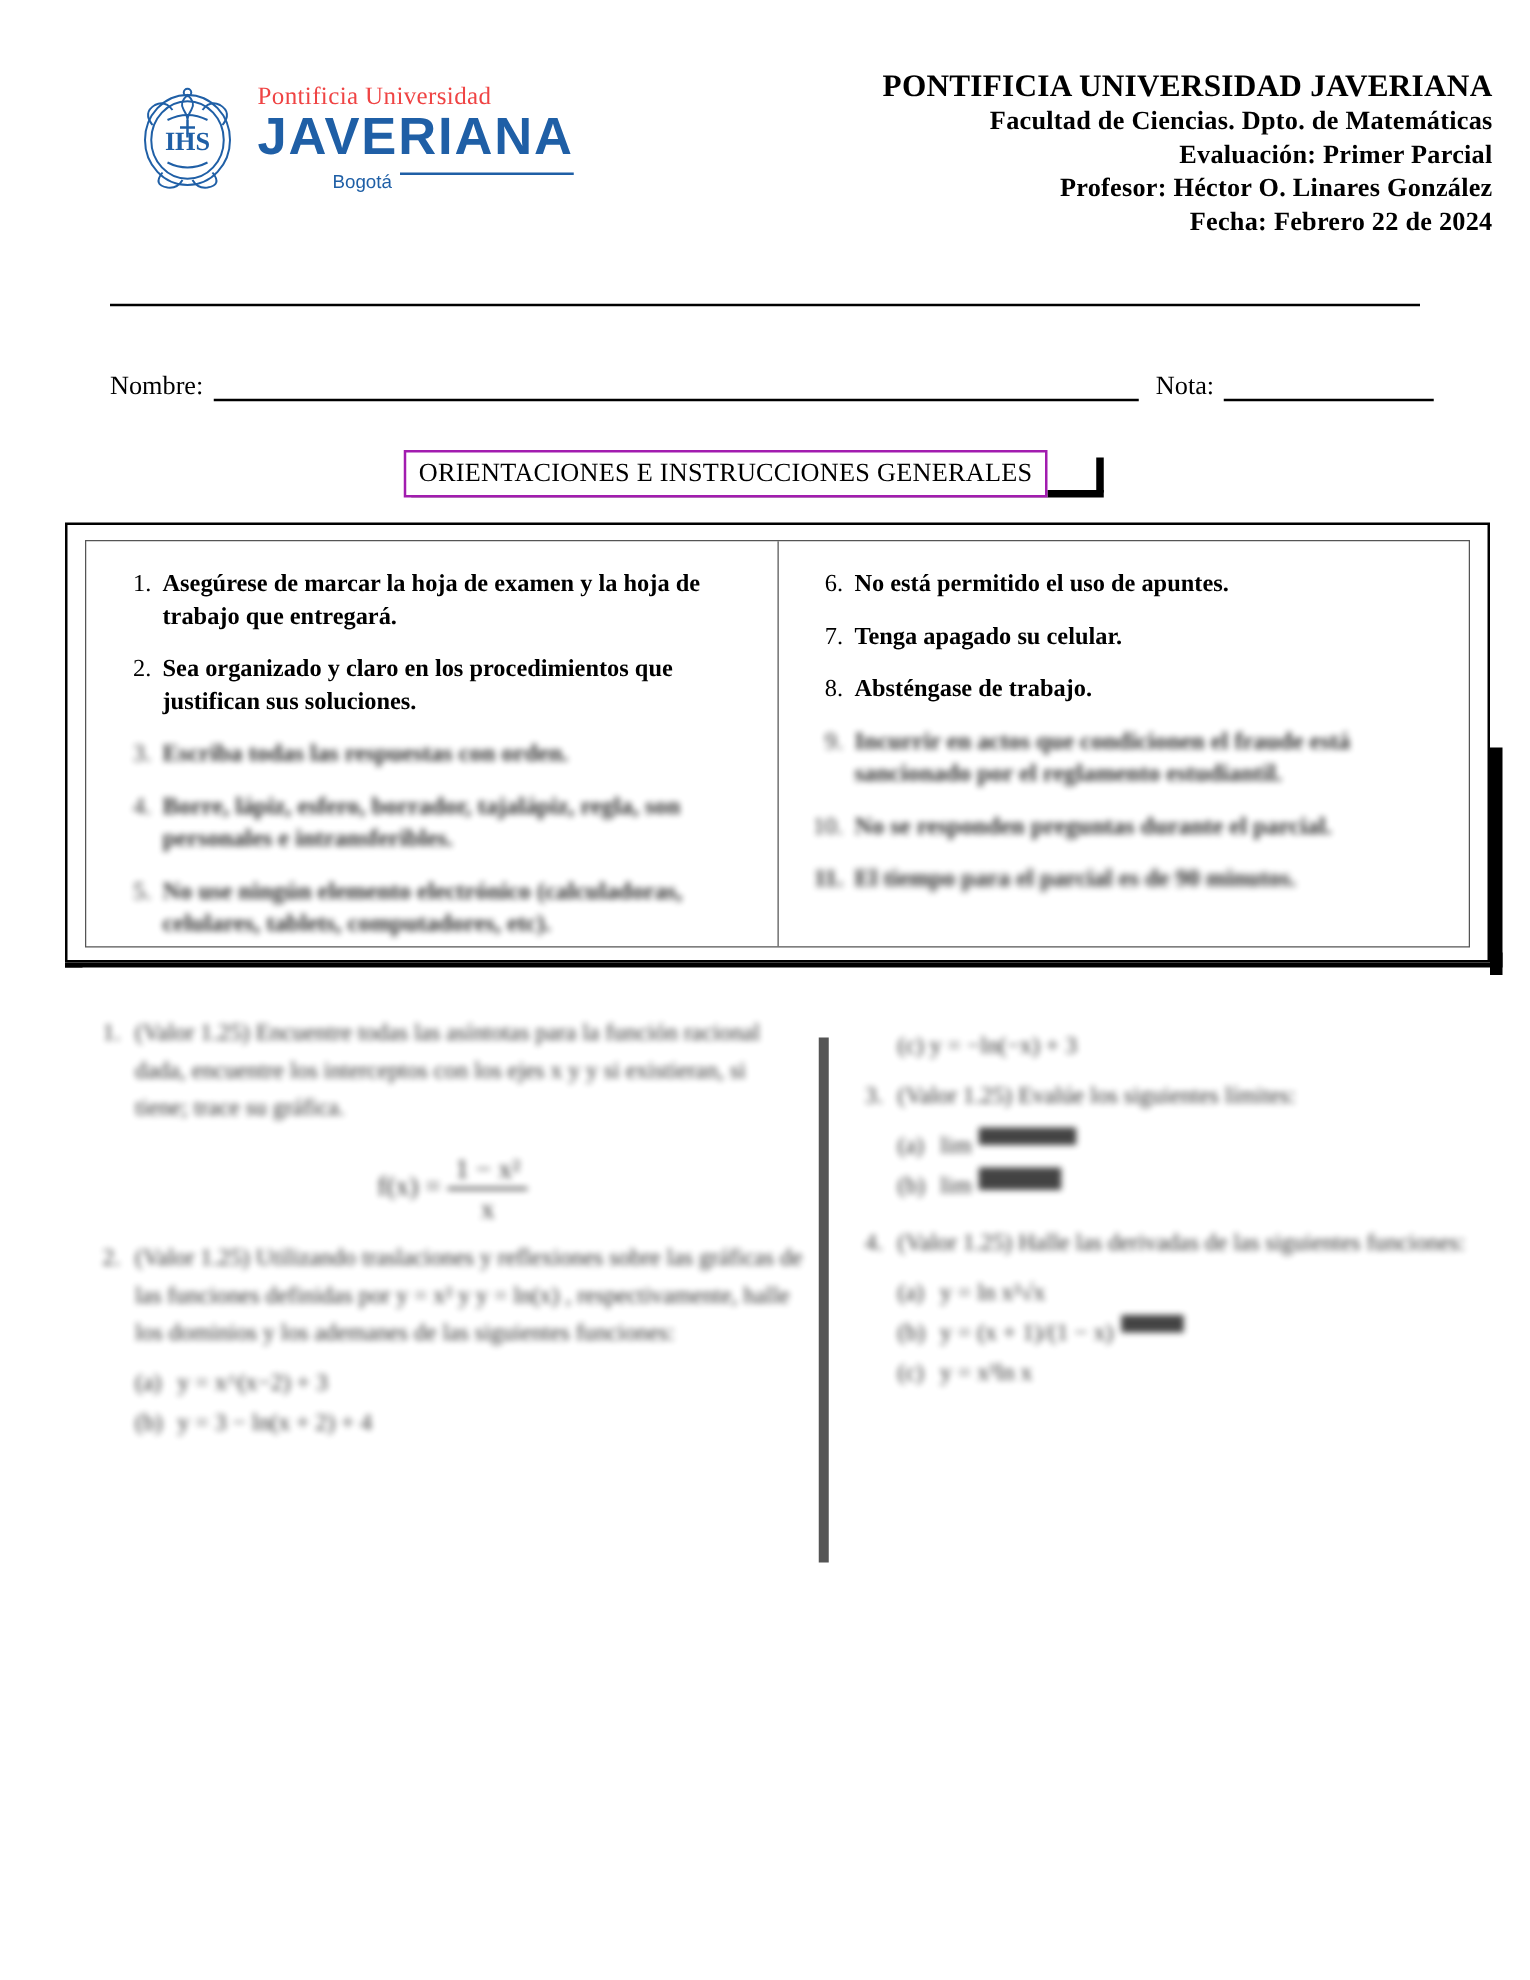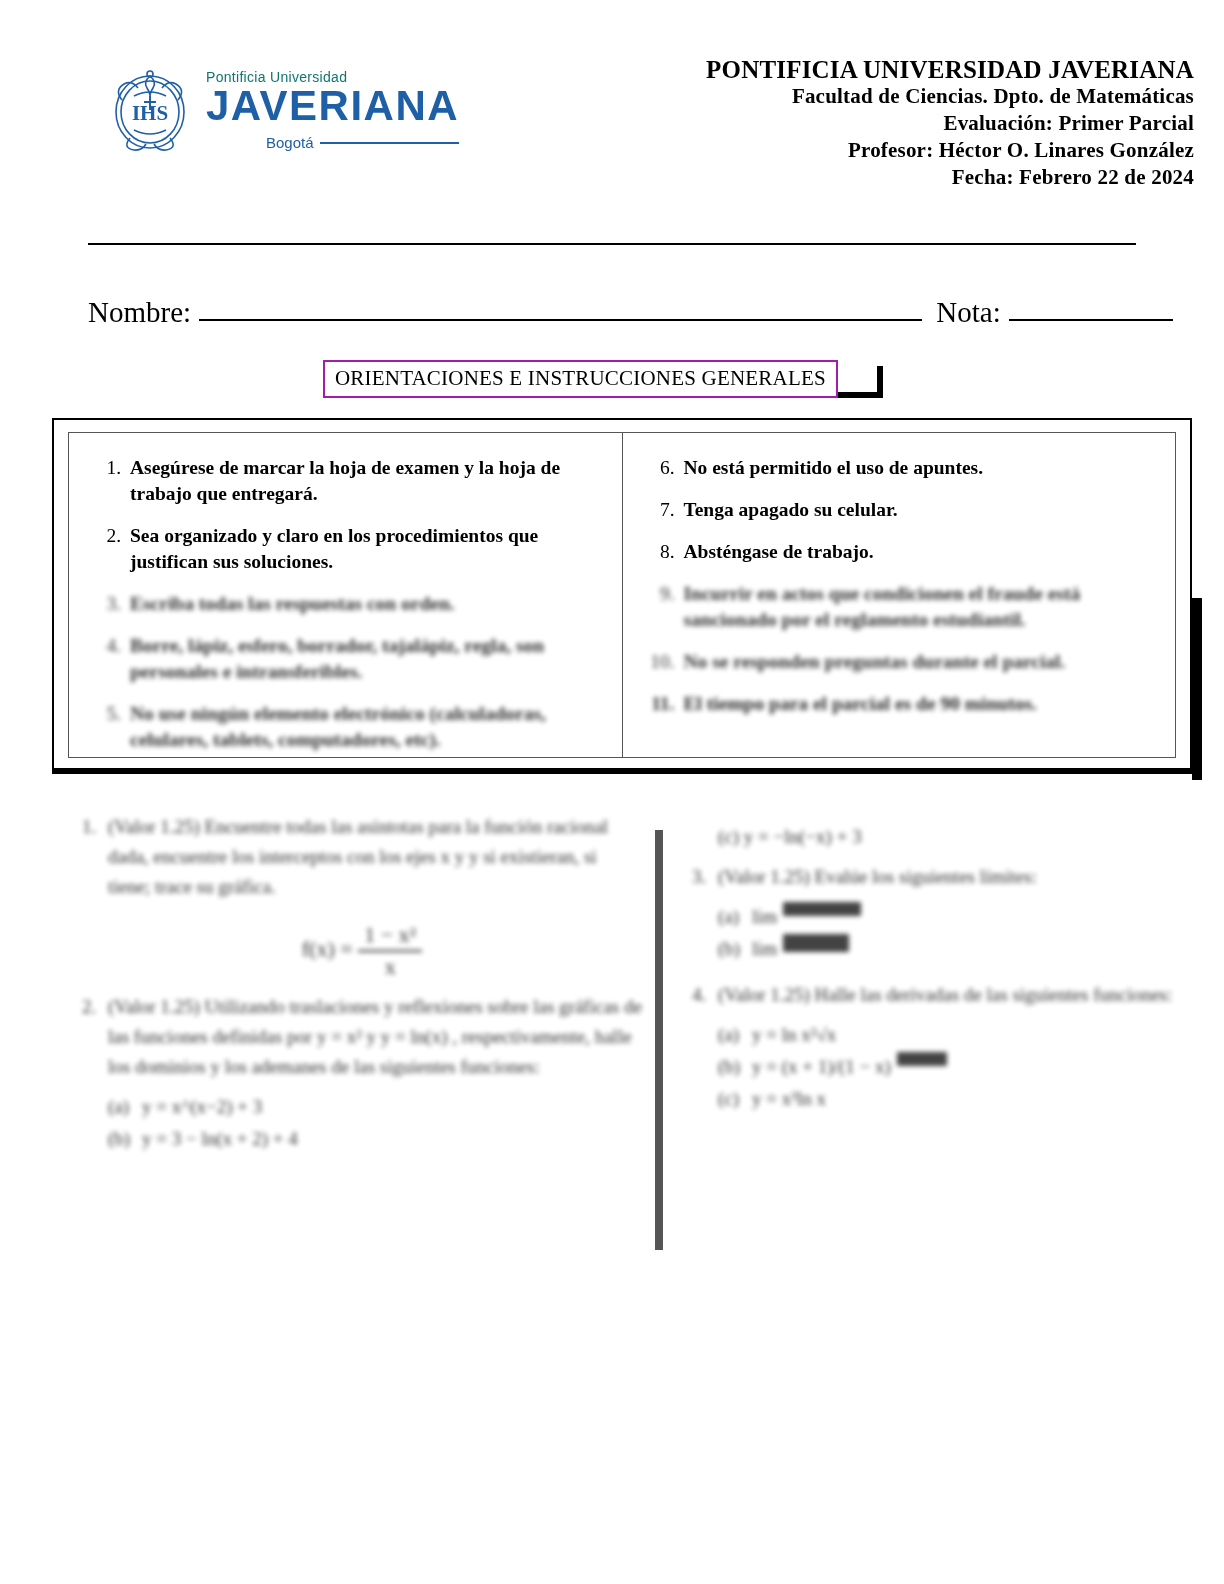--- a/index.html
+++ b/index.html
@@ -38,36 +38,35 @@
     height: 100px;
     flex: 0 0 100px;
     position: relative;
   }
   .logo-text {
     margin-left: 6px;
     color: #1f5fa6;
     line-height: 1;
   }
   .logo-line1 {
-    font-family: Liberation Sans, sans-serif;
-    font-size: 14px;
+    font-family: Liberation Serif, serif;
+    font-size: 20px;
     letter-spacing: 0.3px;
-    color: #0f766e;
+    color: #ef4444;
   }
   .logo-line2 {
     font-family: "Liberation Sans", sans-serif;
     font-size: 42px;
     font-weight: bold;
     letter-spacing: 1.5px;
     color: #1f5fa6;
     margin-top: 1px;
   }
   .logo-line3-wrap {
     display: flex;
-    align-items: center;
     margin-top: 8px;
   }
   .logo-line3 {
     font-family: "Liberation Sans", sans-serif;
     font-size: 15px;
     color: #1f5fa6;
     margin-left: 60px;
   }
   .logo-rule {
     flex: 1;
@@ -98,21 +97,21 @@
     background: #000;
   }
 
   
   .namerow {
     position: absolute;
     left: 88px;
     top: 296px;
     width: 1085px;
     height: 30px;
-    font-size: 29px;
+    font-size: 21px;
     display: flex;
     align-items: baseline;
   }
   .namerow .lbl { white-space: nowrap; }
   .fill-line {
     height: 2px;
     background: #000;
     align-self: flex-end;
     margin-bottom: 5px;
   }

